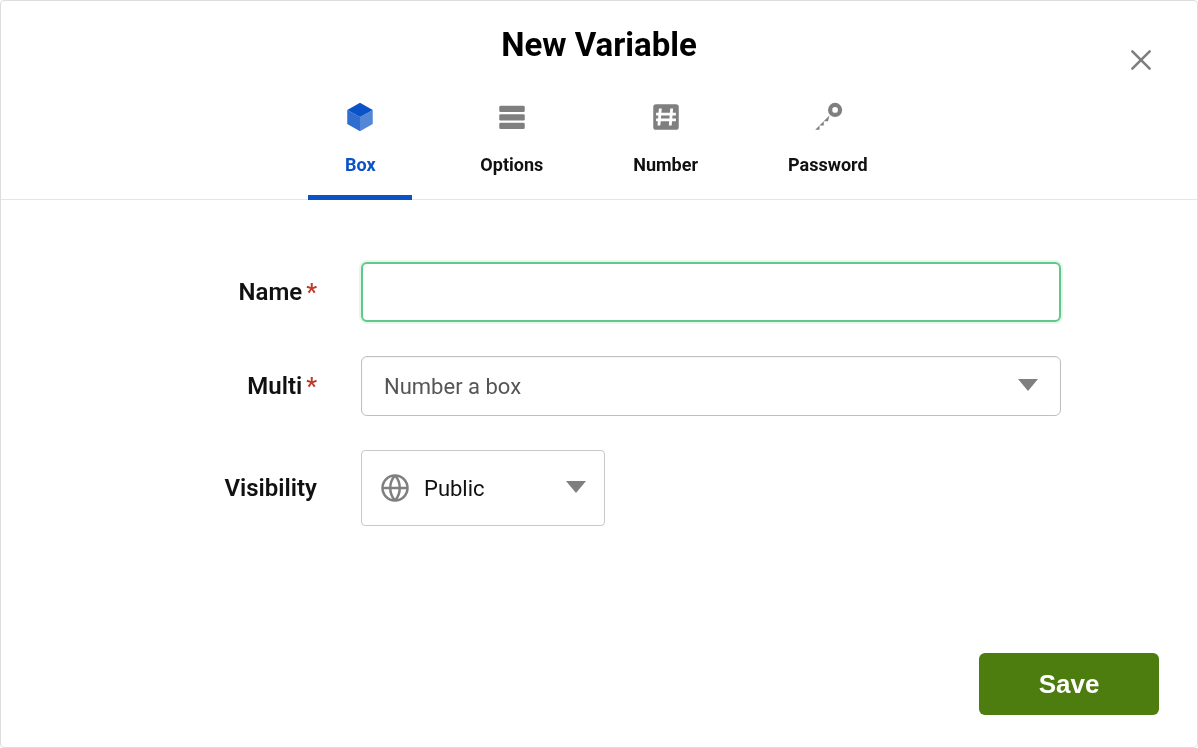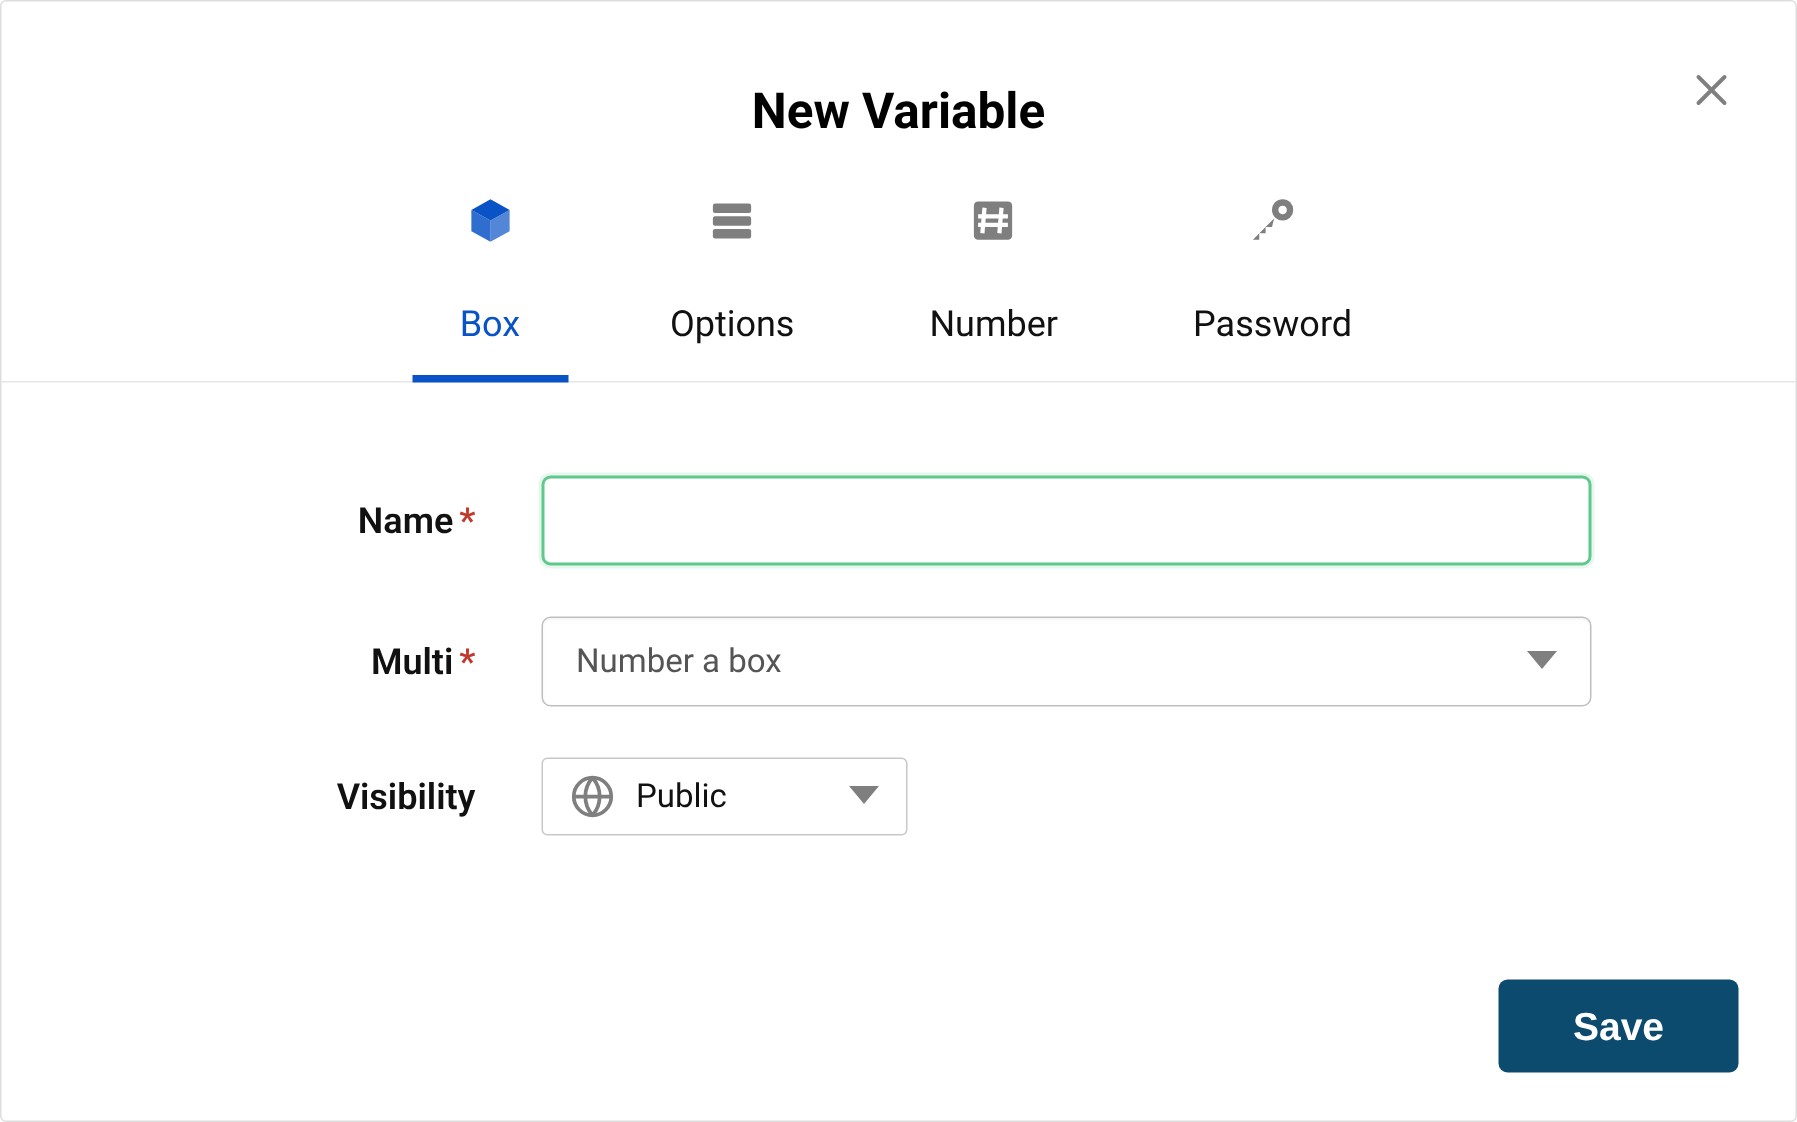--- a/index.html
+++ b/index.html
@@ -13,21 +13,21 @@
     overflow: hidden;
   }
   
   body {
     border: 1px solid #ddd;
     border-radius: 4px;
   }
 
   .modal-header {
     position: relative;
-    padding-top: 54px;
+    padding-top: 24px;
     text-align: center;
   }
   .modal-title {
     font-size: 33px;
     font-weight: 700;
     color: #000;
   }
   .close-btn {
     position: absolute;
     top: 44px;
@@ -64,24 +64,23 @@
   .tab-icon {
     width: 34px;
     height: 34px;
     display: flex;
     align-items: center;
     justify-content: center;
     color: #7f7f7f;
   }
   .tab.active .tab-icon { color: #0a53c6; }
   .tab-label {
-    font-size: 24px;
-    font-weight: 400;
-    color: #111;
-    margin-top: 18px;
+    font-size: 18px;
+    font-weight: 700;
+    color: #111;
   }
   .tab.active .tab-label { color: #0a53c6; }
   .tab.active::after {
     content: "";
     position: absolute;
     left: -22px;
     right: -22px;
     bottom: -1px;
     height: 5px;
     background: #0a53c6;
@@ -140,21 +139,21 @@
     font-size: 22px;
     color: #555;
   }
   .caret {
     color: #7f7f7f;
   }
   .caret svg { width: 20px; height: 14px; }
 
   .visibility-select {
     width: 244px;
-    height: 52px;
+    height: 76px;
     border: 1px solid #c8c8c8;
     border-radius: 4px;
     display: flex;
     align-items: center;
     padding: 0 18px;
     cursor: pointer;
     background: #fff;
     gap: 14px;
   }
   .visibility-icon {
@@ -171,25 +170,25 @@
     color: #111;
     flex: 1;
   }
 
   .footer {
     position: absolute;
     right: 38px;
     bottom: 32px;
   }
   .save-btn {
-    width: 160px;
+    width: 180px;
     height: 62px;
     border: none;
     border-radius: 6px;
-    background: #0c4a6e;
+    background: #4d7c0f;
     color: #fff;
     font-size: 26px;
     font-weight: 600;
     cursor: pointer;
   }
 </style>
 </head>
 <body>
 
 <div class="modal-header">

